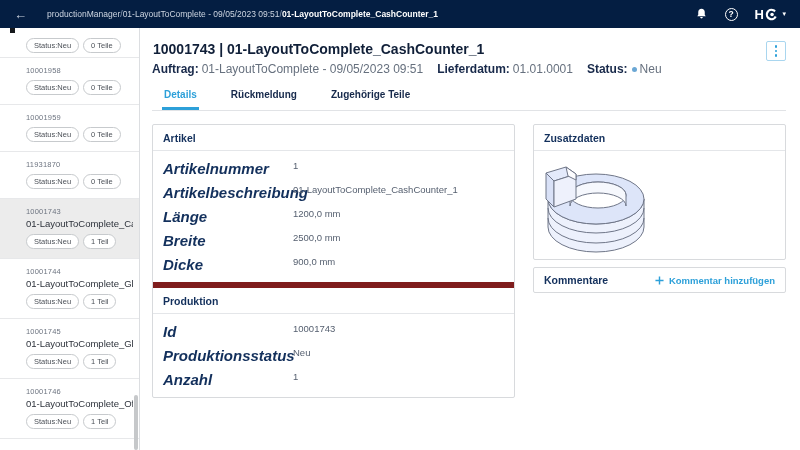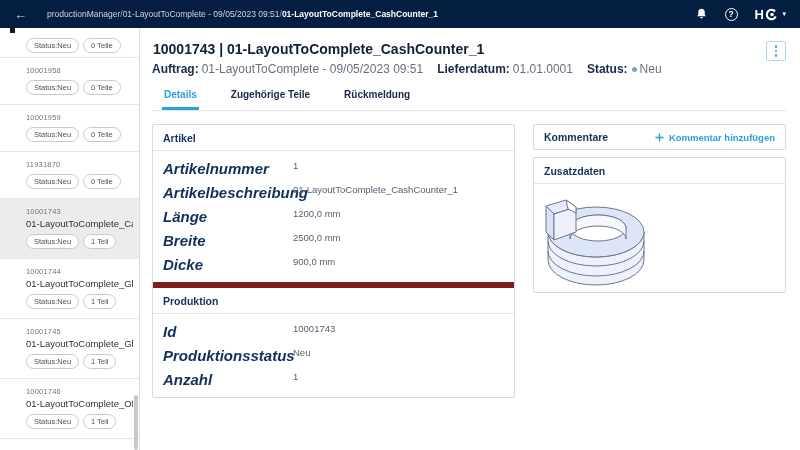--- a/index.html
+++ b/index.html
@@ -203,22 +203,22 @@
     </div>
 
     <div class="kebab-btn">
       <i></i>
         <i></i>
         <i></i>
     </div>
 
     <div class="tabs">
       <span class="tab active">Details</span>
+      <span class="tab">Rückmeldung</span>
       <span class="tab">Zugehörige Teile</span>
-      <span class="tab">Rückmeldung</span>
     </div>
 
     <div class="content">
 
       <div class="card left-card">
         <div class="card-h">Artikel</div>
         <div class="rows">
           <div class="row">
             <span class="lbl">Artikelnummer</span>
             <span class="val">1</span>
@@ -251,50 +251,50 @@
             <span class="val">Neu</span>
           </div>
           <div class="row">
             <span class="lbl">Anzahl</span>
             <span class="val">1</span>
           </div>
         </div>
       </div>
 
       <div class="right-col">
+        <div class="card">
+          <div class="card-h">Zusatzdaten</div>
+          <div class="zusatz-body">
+            <svg width="200" height="95" viewBox="0 0 200 95">
+              <g stroke="#6f7688" stroke-width="1" stroke-linejoin="round">
+
+                <path d="M4,40 A48,25 0 0 0 100,40 L100,68 A48,25 0 0 1 4,68 Z" fill="#edf1fc"></path>
+                <path d="M4,49 A48,25 0 0 0 100,49" fill="none"></path>
+                <path d="M4,59 A48,25 0 0 0 100,59" fill="none"></path>
+
+                <path fill-rule="evenodd" fill="#dde5f9" d="M4,40 a48,25 0 1 0 96,0 a48,25 0 1 0 -96,0 M26,36 a28,13 0 1 0 56,0 a28,13 0 1 0 -56,0"></path>
+
+                <path d="M26,36 A28,13 0 0 1 82,36 L82,47 A28,13 0 0 0 26,47 Z" fill="#f6f8fd"></path>
+
+                <path d="M2,14 L22,8 L32,15 L10,22 Z" fill="#e4eafb"></path>
+                <path d="M2,14 L10,22 L10,48 L2,40 Z" fill="#d9e1f7"></path>
+                <path d="M10,22 L32,15 L32,40 L10,48 Z" fill="#eef1fc"></path>
+                <path d="M22,8 L32,15 L32,21 L24,17 Z" fill="#fdfdff"></path>
+              </g>
+            </svg>
+          </div>
+        </div>
+
         <div class="card">
           <div class="comments-h">
             <span class="comments-title">Kommentare</span>
             <span class="add-comment">
               <svg width="9" height="9" viewBox="0 0 10 10">
                 <path d="M5 0.5 V9.5 M0.5 5 H9.5" stroke="#2da0d9" stroke-width="1.6"></path>
               </svg>
               <span>Kommentar hinzufügen</span>
             </span>
           </div>
         </div>
-
-        <div class="card">
-          <div class="card-h">Zusatzdaten</div>
-          <div class="zusatz-body">
-            <svg width="200" height="95" viewBox="0 0 200 95">
-              <g stroke="#6f7688" stroke-width="1" stroke-linejoin="round">
-
-                <path d="M4,40 A48,25 0 0 0 100,40 L100,68 A48,25 0 0 1 4,68 Z" fill="#edf1fc"></path>
-                <path d="M4,49 A48,25 0 0 0 100,49" fill="none"></path>
-                <path d="M4,59 A48,25 0 0 0 100,59" fill="none"></path>
-
-                <path fill-rule="evenodd" fill="#dde5f9" d="M4,40 a48,25 0 1 0 96,0 a48,25 0 1 0 -96,0 M26,36 a28,13 0 1 0 56,0 a28,13 0 1 0 -56,0"></path>
-
-                <path d="M26,36 A28,13 0 0 1 82,36 L82,47 A28,13 0 0 0 26,47 Z" fill="#f6f8fd"></path>
-
-                <path d="M2,14 L22,8 L32,15 L10,22 Z" fill="#e4eafb"></path>
-                <path d="M2,14 L10,22 L10,48 L2,40 Z" fill="#d9e1f7"></path>
-                <path d="M10,22 L32,15 L32,40 L10,48 Z" fill="#eef1fc"></path>
-                <path d="M22,8 L32,15 L32,21 L24,17 Z" fill="#fdfdff"></path>
-              </g>
-            </svg>
-          </div>
-        </div>
       </div>
     </div>
   </div>
 </div>
 
 </body></html>

